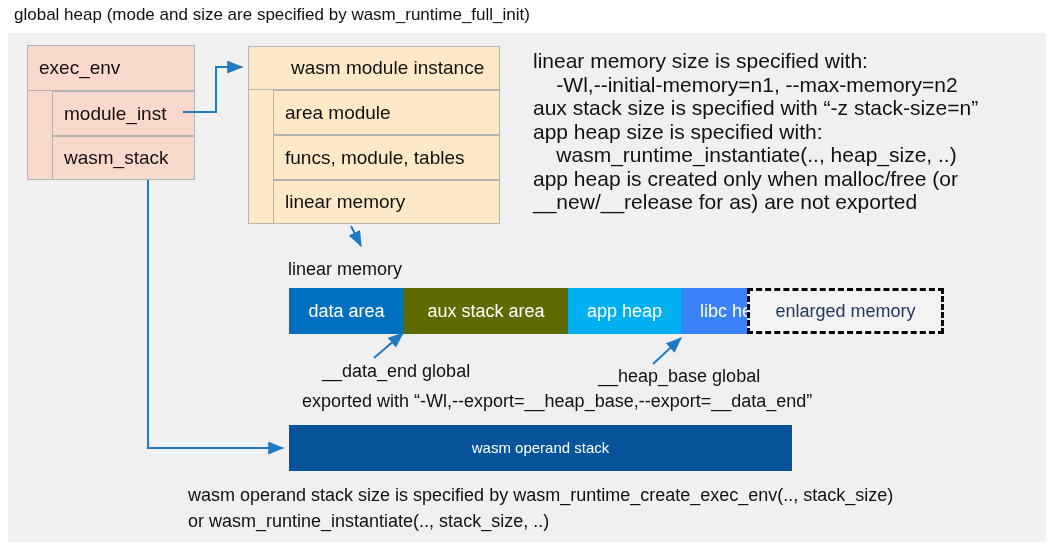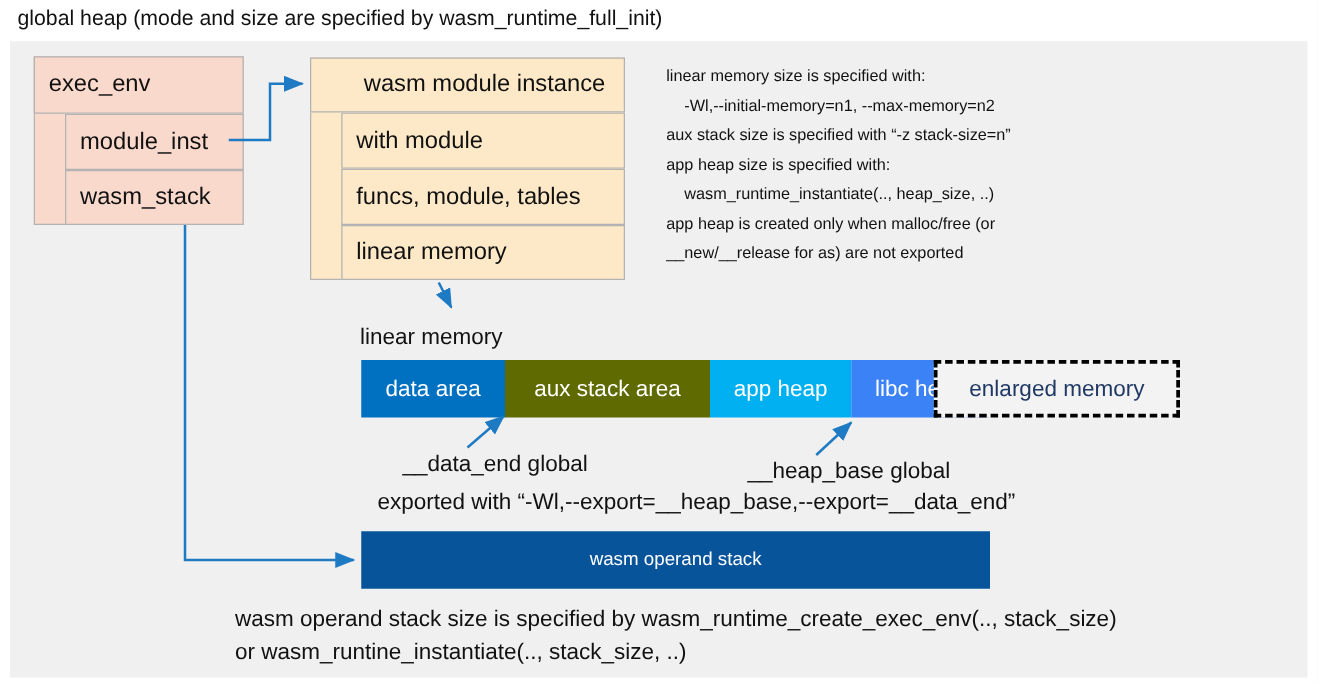--- a/index.html
+++ b/index.html
@@ -29,21 +29,21 @@
 
   .cell-label{
     position:absolute;box-sizing:border-box;
     display:flex;align-items:center;
     font-size:19px;line-height:22px;color:#111;
     padding-left:12px;white-space:nowrap;
   }
 
   
   .note{
-    position:absolute;font-size:13px;line-height:23.5px;
+    position:absolute;font-size:21px;line-height:23.5px;
     color:#111;white-space:pre;
   }
 
   
   .bar-seg{
     position:absolute;box-sizing:border-box;
     display:flex;align-items:center;justify-content:center;
     color:#ffffff;font-size:18px;line-height:22px;white-space:nowrap;
   }
   .bar-seg.dashed{
@@ -85,21 +85,21 @@
   <div class="cell-label" style="left:52px;top:91px;width:143px;height:45px;">module_inst</div>
 
   <div class="box bordered pink" style="left:52px;top:136px;width:143px;height:44px;"></div>
   <div class="cell-label" style="left:52px;top:136px;width:143px;height:44px;">wasm_stack</div>
 
   <div class="box bordered tan" style="left:248px;top:46px;width:252px;height:178px;"></div>
   <div class="box bordered tan" style="left:248px;top:46px;width:252px;height:44px;"></div>
   <div class="cell-label" style="left:248px;top:46px;width:252px;height:44px;padding-left:43px;">wasm module instance</div>
 
   <div class="box bordered tan" style="left:273px;top:90px;width:227px;height:45px;"></div>
-  <div class="cell-label" style="left:273px;top:90px;width:227px;height:45px;">with module</div>
+  <div class="cell-label" style="left:273px;top:90px;width:227px;height:45px;">area module</div>
 
   <div class="box bordered tan" style="left:273px;top:135px;width:227px;height:45px;"></div>
   <div class="cell-label" style="left:273px;top:135px;width:227px;height:45px;">funcs, module, tables</div>
 
   <div class="box bordered tan" style="left:273px;top:180px;width:227px;height:44px;"></div>
   <div class="cell-label" style="left:273px;top:180px;width:227px;height:44px;">linear memory</div>
 
   <div class="note" style="left:533px;top:49px;">linear memory size is specified with:
     -Wl,--initial-memory=n1, --max-memory=n2
 aux stack size is specified with “-z stack-size=n”

